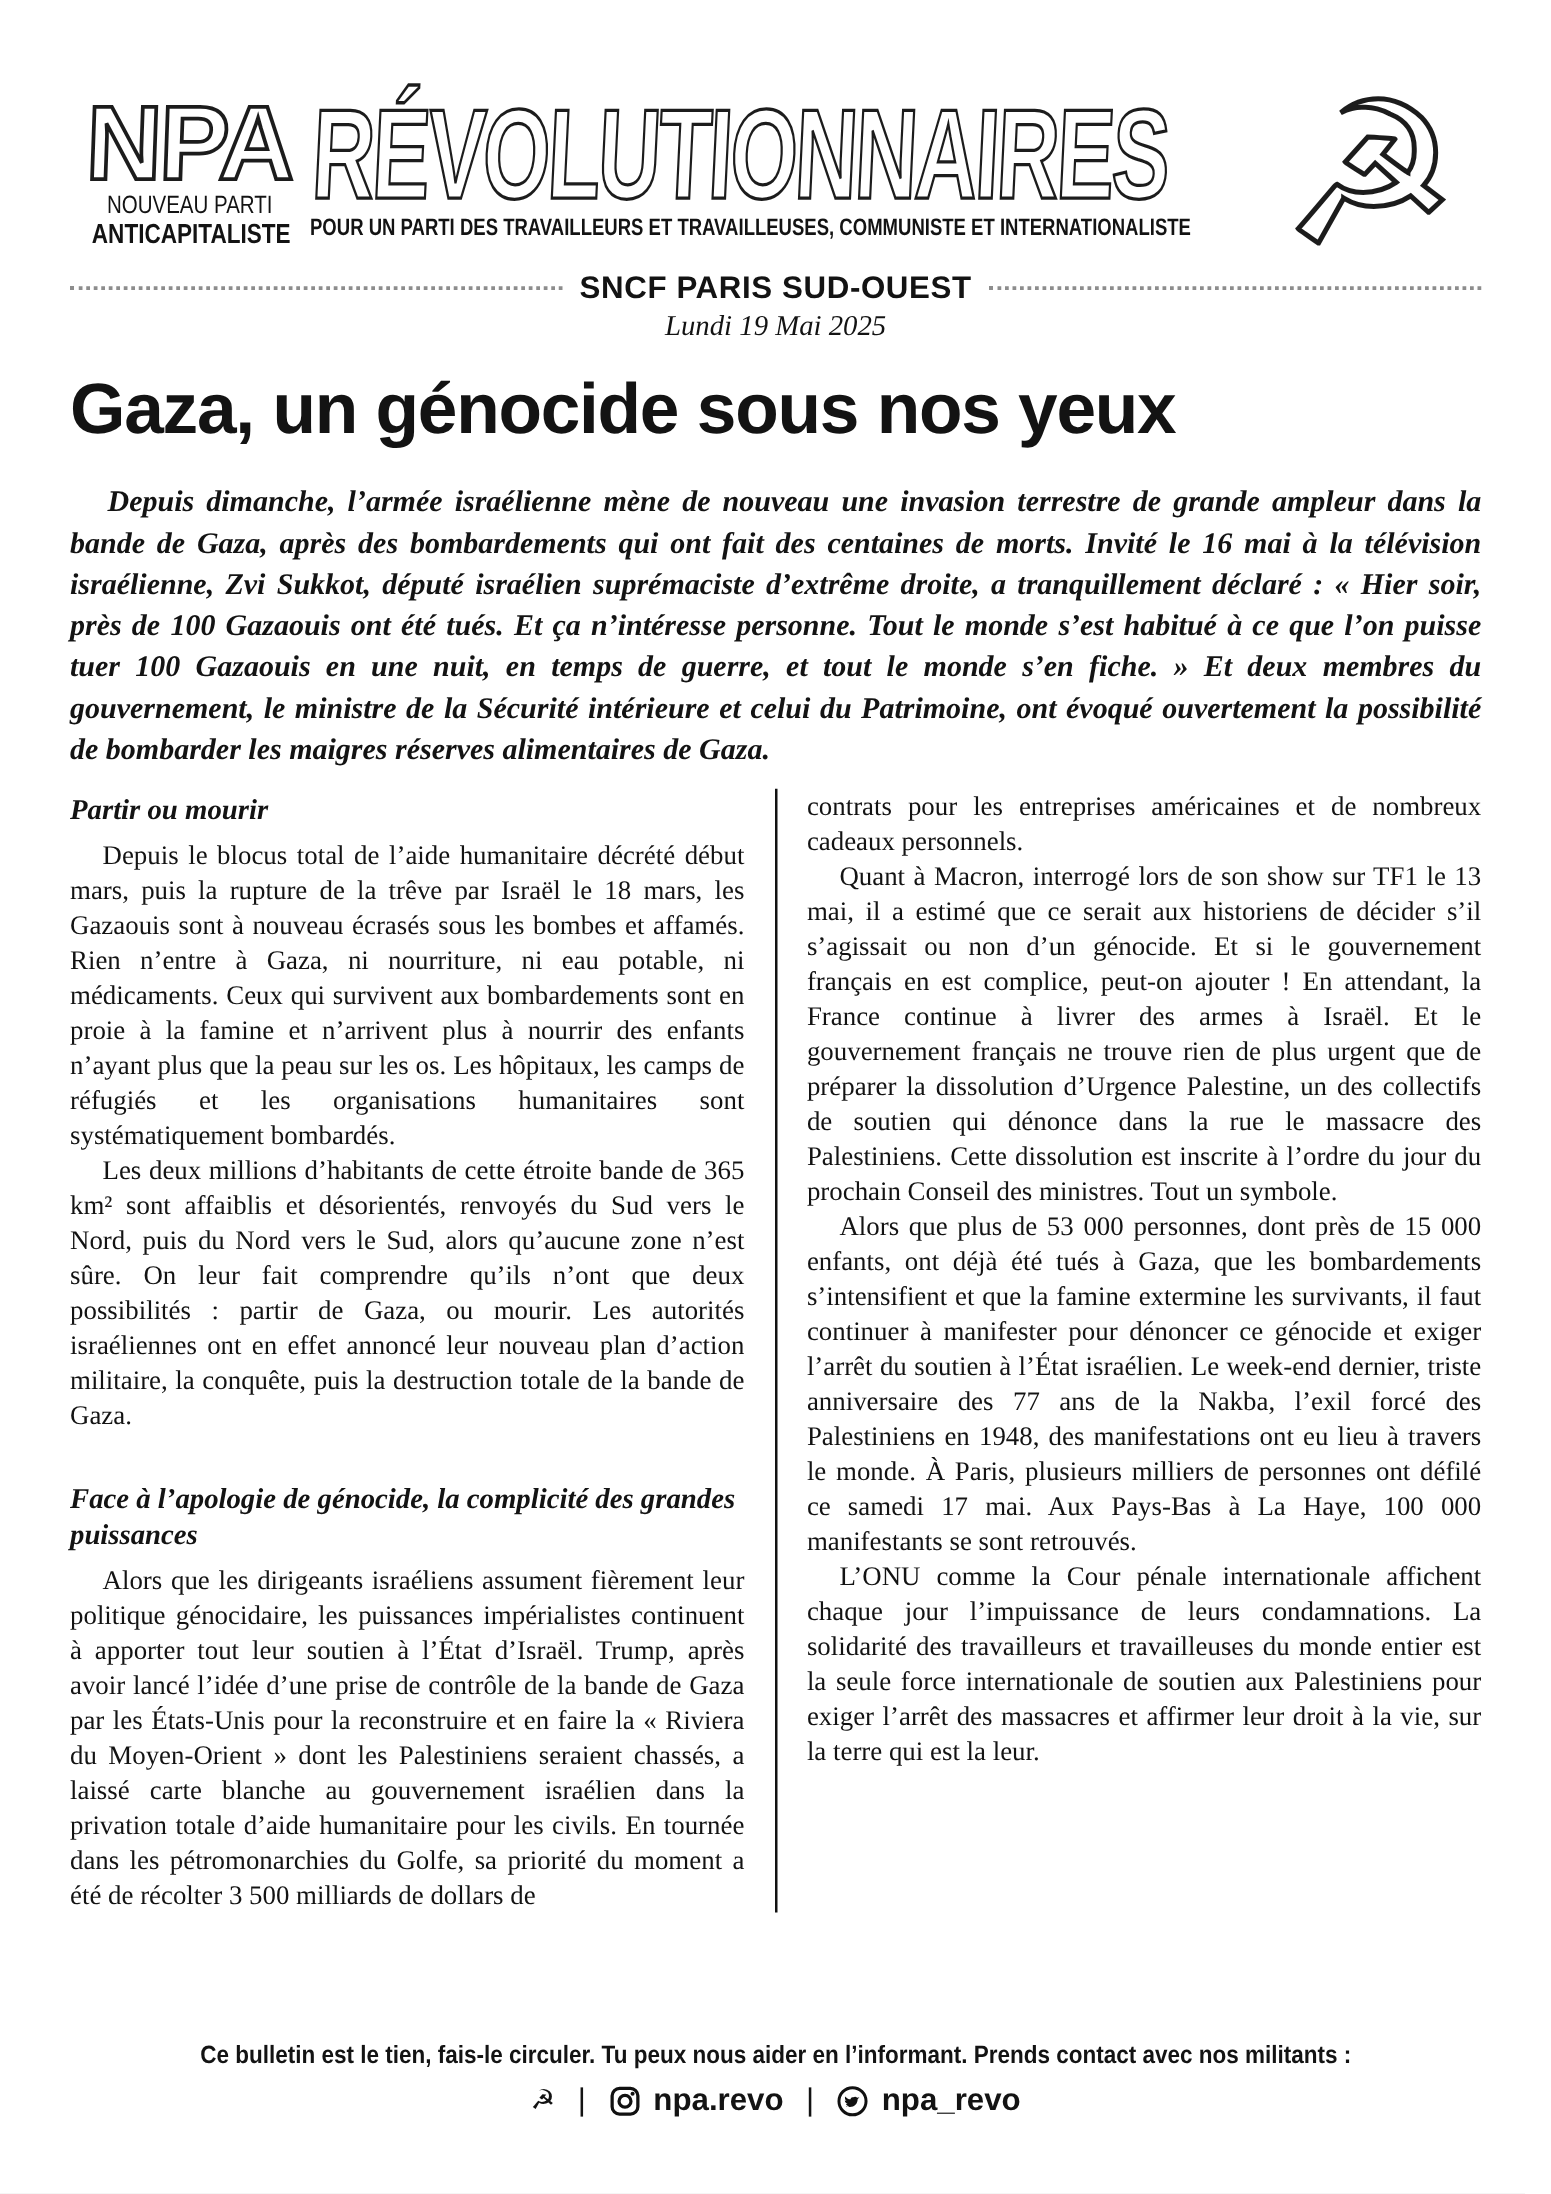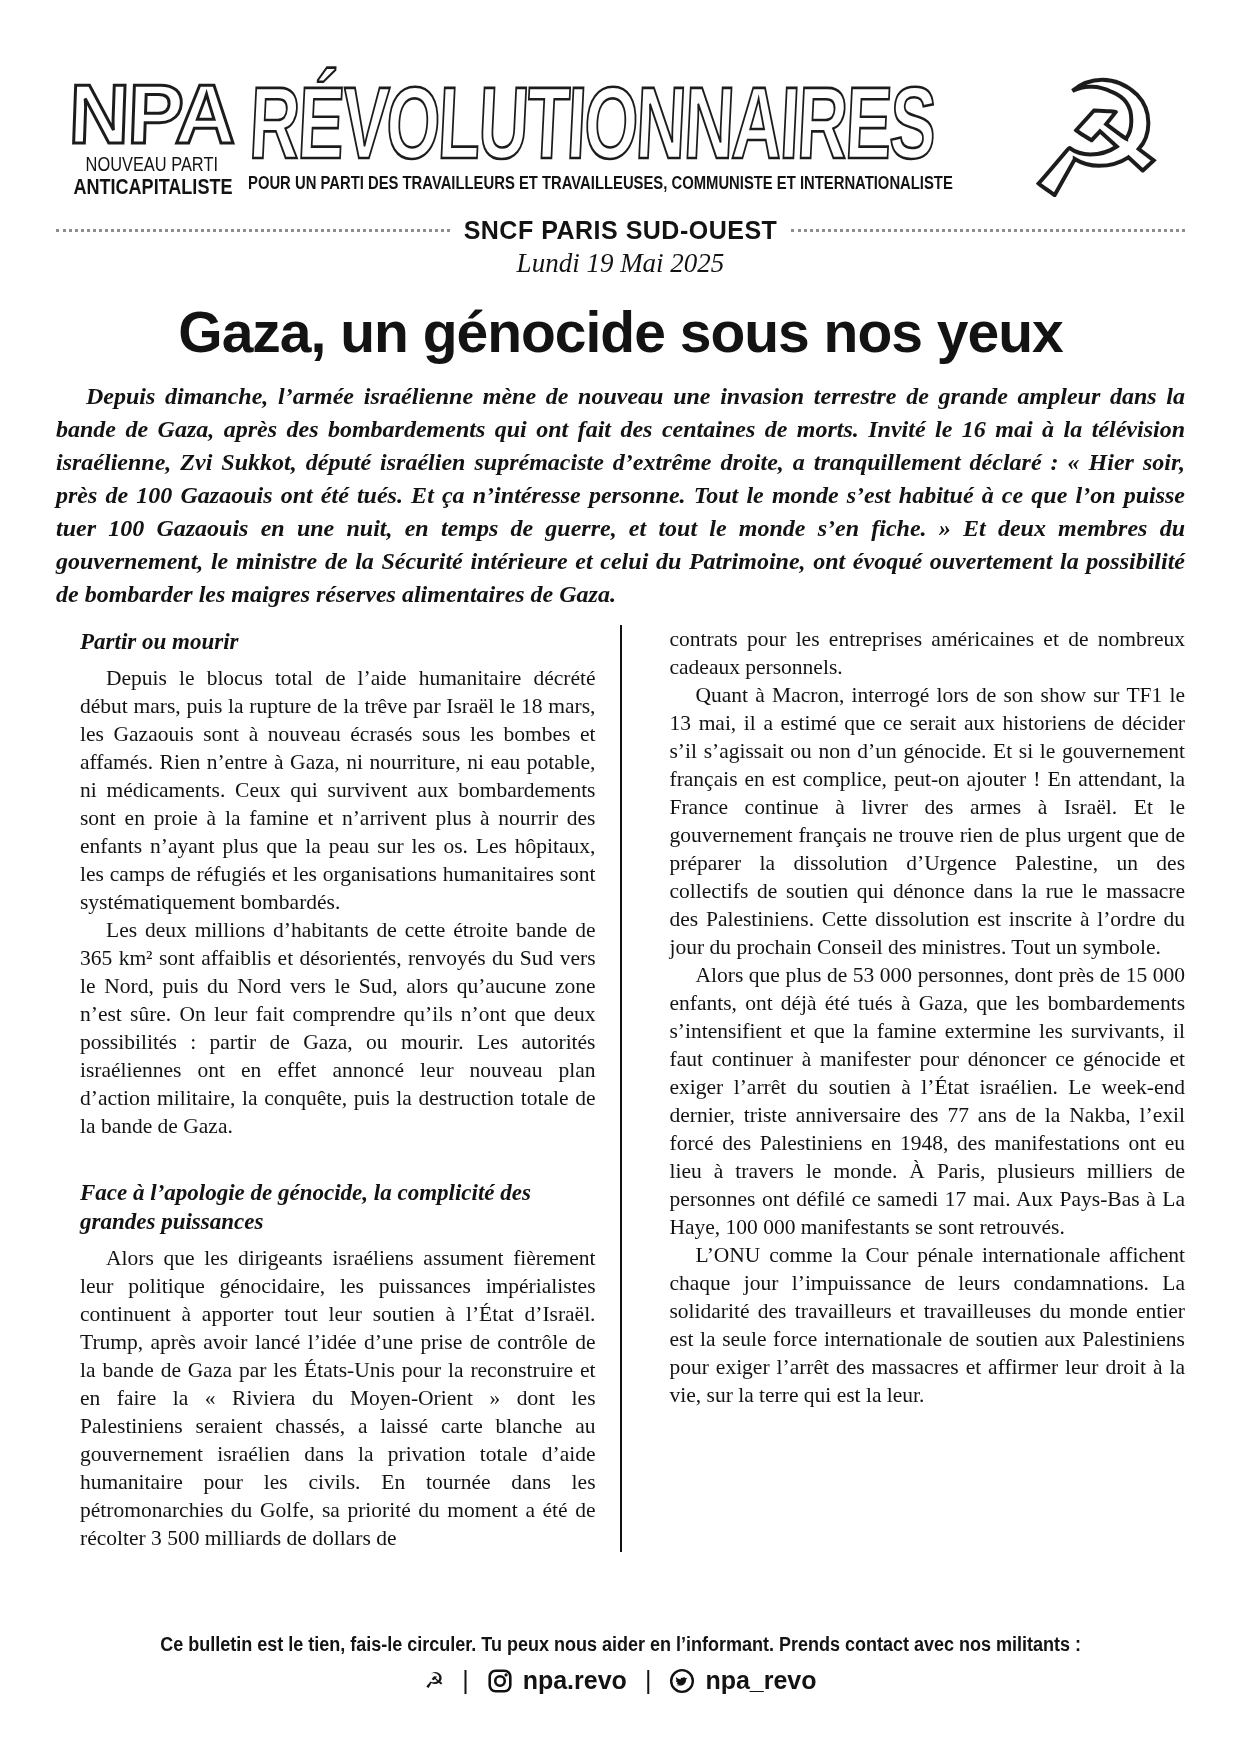--- a/index.html
+++ b/index.html
@@ -37,32 +37,32 @@
     font-size:158px;line-height:0.82;color:#fff;-webkit-text-stroke:4px #1c1c1c;
     font-family:"DejaVu Sans", sans-serif;user-select:none;
   }
   
   .edition-rule{display:flex;align-items:center;margin-top:10px;justify-content:center;}
   .edition-dots{flex:1 1 auto;border-top:3px dotted #8d8d8d;height:0;}
   .edition-label{
     font-family:"Liberation Sans", sans-serif;font-weight:700;font-size:25px;
     margin:0 14px;letter-spacing:0.5px;white-space:nowrap;
   }
-  .edition-date{text-align:center;font-style:italic;font-size:27px;margin-top:3px;}
+  .edition-date{text-align:center;font-style:italic;font-size:23px;margin-top:3px;}
   
   .article-title{
     font-family:"Liberation Sans", sans-serif;font-weight:700;font-size:57px;letter-spacing:-1px;
-    text-align:center;margin:24px 0 0 0;line-height:1.05;
+    margin:24px 0 11px 0;line-height:1.05;
   }
   .lede{
     font-style:italic;font-size:24px;line-height:33px;text-align:justify;
     text-indent:30px;margin:18px 0 0 0;font-weight:bold;
   }
   .columns{display:flex;margin-top:14px;flex:0 0 auto;}
-  .col{flex:1 1 0;min-width:0;margin-left:24px;}
+  .col{flex:1 1 0;min-width:0;}
   .col-left{padding-right:24px;}
   .col-right{padding-left:24px;}
   .col-divider{flex:0 0 auto;width:2px;background:#111;}
   .col p{font-size:21.5px;line-height:28px;text-align:justify;text-indent:26px;margin:0;}
   .col p.no-indent{text-indent:0;}
   .section-heading{
     font-weight:700;font-style:italic;font-size:23px;line-height:29px;
     margin:38px 0 8px 0;text-align:left;
   }
   .col .section-heading:first-child{margin-top:2px;}

